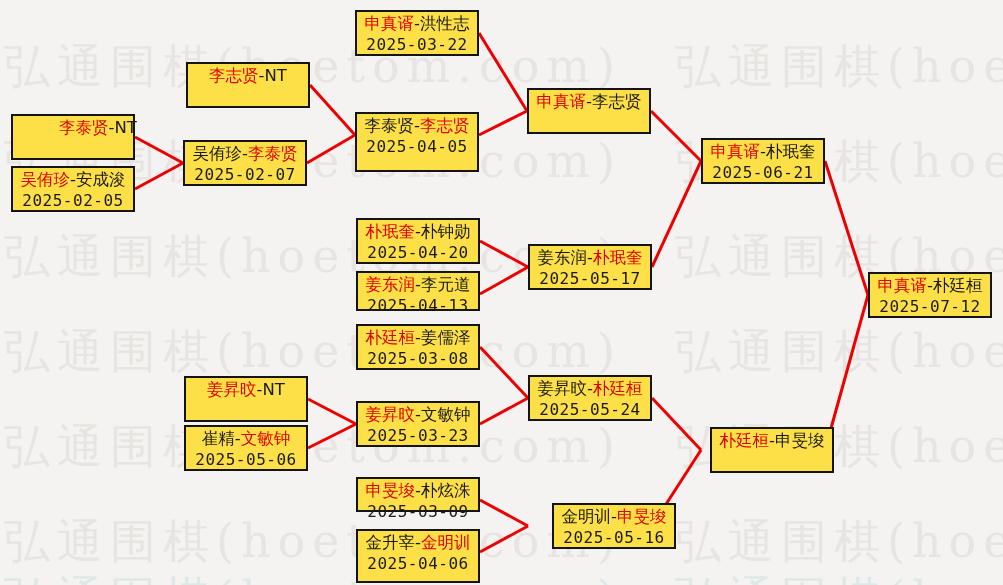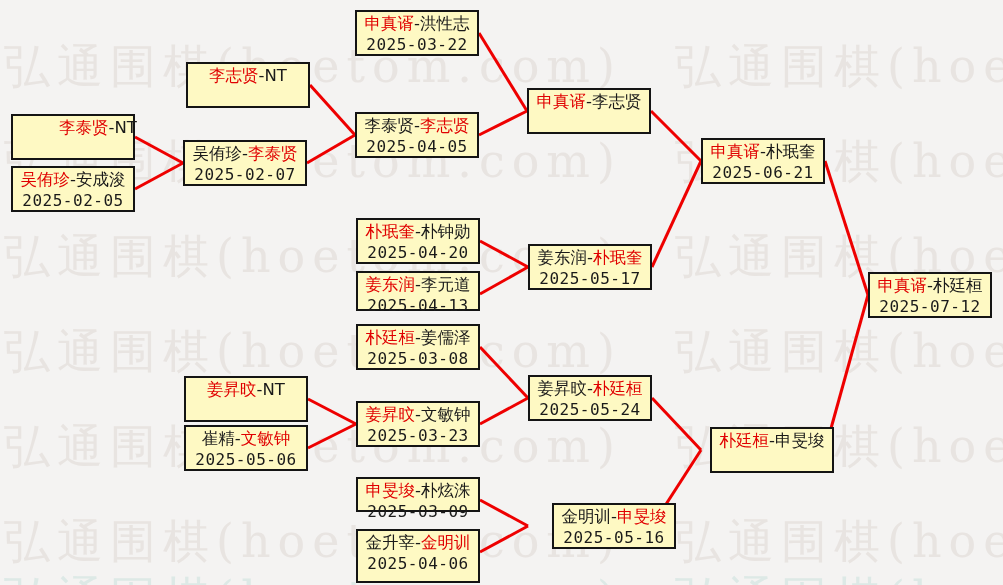--- a/index.html
+++ b/index.html
@@ -15,21 +15,21 @@
     font-size:46px;letter-spacing:7px;
     font-family:"DejaVu Serif","Liberation Serif",serif;
     color:#e8e4e1;user-select:none;
   }
   .wm-row.tint{color:#dde9e6;}
   
   .lines{position:absolute;left:0;top:0;z-index:1;}
   
   .box{
     position:absolute;box-sizing:border-box;z-index:2;
-    background:#fef9c3;border:2px solid #141414;
+    background:#fde047;border:2px solid #141414;
     text-align:center;padding-top:1px;
     font-size:16.5px;line-height:21px;color:#1a1a1a;
     cursor:pointer;
   }
   .box .nm{white-space:nowrap;}
   .box .red{color:#e00000;}
   .box .date{
     font-size:16px;letter-spacing:0.5px;
     font-family:"DejaVu Sans Mono","Liberation Mono",monospace;
   }
@@ -82,21 +82,21 @@
       <div class="date"></div>
     </div>
     <div class="box" style="left: 11px; top: 166px; width: 124px; height: 46px;">
       <div class="nm"><span class="red">吴侑珍</span><span>-</span><span>安成浚</span></div>
       <div class="date">2025-02-05</div>
     </div>
     <div class="box" style="left: 183px; top: 140px; width: 124px; height: 46px;">
       <div class="nm"><span>吴侑珍</span><span>-</span><span class="red">李泰贤</span></div>
       <div class="date">2025-02-07</div>
     </div>
-    <div class="box" style="left: 355px; top: 112px; width: 124px; height: 46px;">
+    <div class="box" style="left: 355px; top: 112px; width: 124px; height: 60px;">
       <div class="nm"><span>李泰贤</span><span>-</span><span class="red">李志贤</span></div>
       <div class="date">2025-04-05</div>
     </div>
     <div class="box" style="left: 527px; top: 88px; width: 124px; height: 46px;">
       <div class="nm"><span class="red">申真谞</span><span>-</span><span>李志贤</span></div>
     </div>
     <div class="box" style="left: 701px; top: 138px; width: 124px; height: 46px;">
       <div class="nm"><span class="red">申真谞</span><span>-</span><span>朴珉奎</span></div>
       <div class="date">2025-06-21</div>
     </div>

